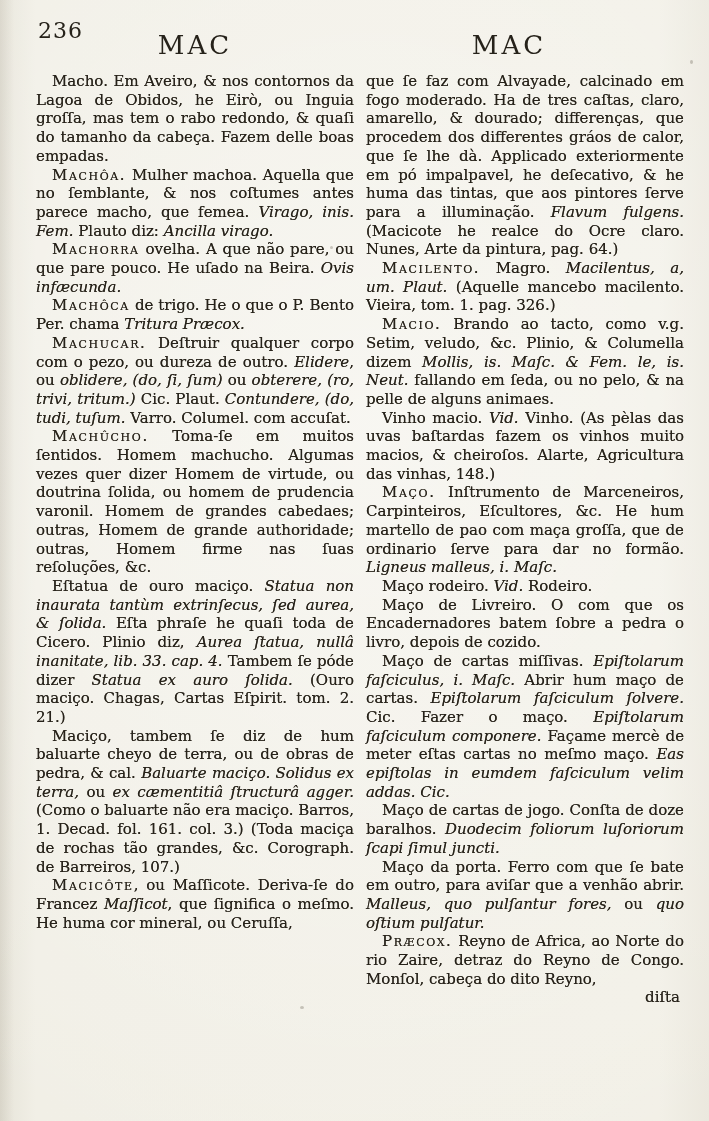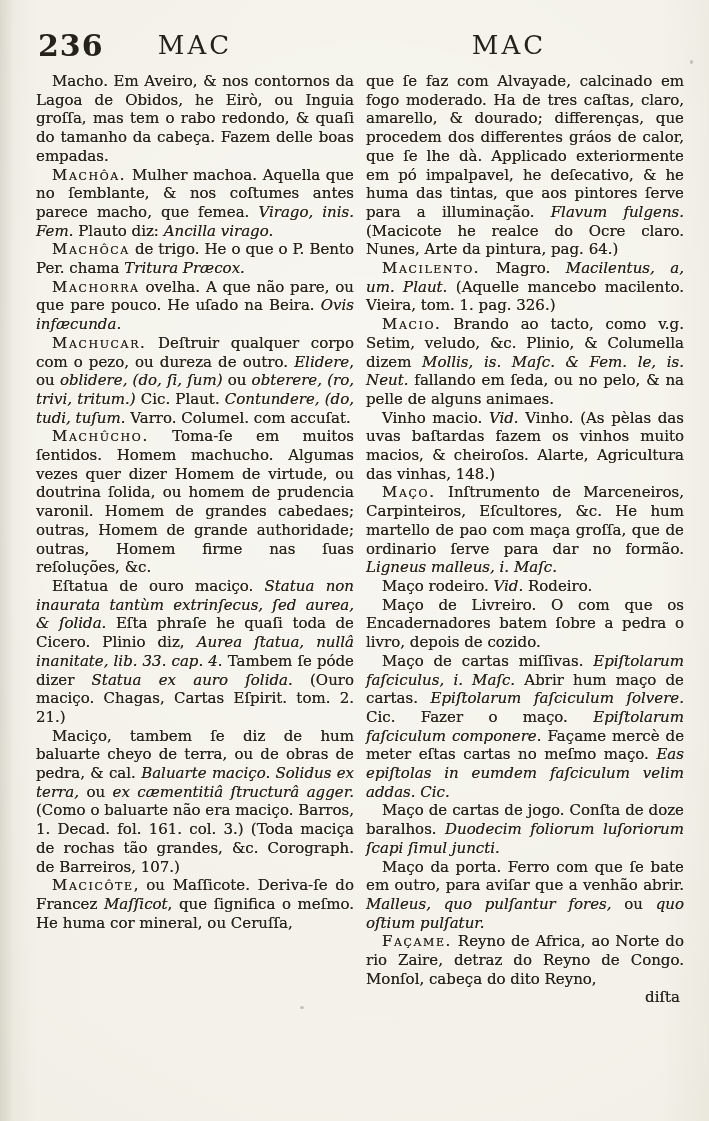--- a/index.html
+++ b/index.html
@@ -17,22 +17,22 @@
     background:
       radial-gradient(ellipse 130% 95% at 52% 38%, rgba(255,255,255,0.45), rgba(0,0,0,0) 75%),
       linear-gradient(90deg, #e7e4d9 0%, #f1efe6 5%, #f2f0e7 93%, #ebe8de 100%),
       #f0eee4;
   }
   .fold {
     position:absolute; left:0; top:0; width:14px; height:100%;
     background:linear-gradient(90deg, rgba(90,80,60,0.10), rgba(0,0,0,0));
   }
   .pagenum {
-    position:absolute; left:38px; top:28px;
-    font-size:30px; font-weight:700; letter-spacing:1px;
+    position:absolute; left:38px; top:18px;
+    font-size:22px; font-weight:400; letter-spacing:1px;
   }
   .runhead {
     position:absolute; top:30px;
     font-size:26px; font-weight:400; letter-spacing:3px;
     text-align:center;
   }
   .runhead.left  { left:36px;  width:318px; }
   .runhead.right { left:356px; width:306px; }
   .col {
     position:absolute; top:72px;
@@ -58,43 +58,43 @@
   <div class="fold"></div>
 
   <div class="pagenum">236</div>
   <div class="runhead left">MAC</div>
   <div class="runhead right">MAC</div>
 
   <div class="col left">
     <div>
         <p class="para"><span class="r-n">Macho. Em Aveiro, &amp; nos contornos da Lagoa de Obidos, he Eirò, ou Inguia groſſa, mas tem o rabo redondo, &amp; quaſi do tamanho da cabeça. Fazem delle boas empadas.</span></p>
         <p class="para"><span class="r-sc">Machôa.</span><span class="r-n"> Mulher machoa. Aquella que no ſemblante, &amp; nos coſtumes antes parece macho, que femea. </span><span class="r-i">Virago, inis. Fem.</span><span class="r-n"> Plauto diz: </span><span class="r-i">Ancilla virago.</span></p>
+        <p class="para"><span class="r-sc">Machorra</span><span class="r-n"> ovelha. A que não pare, ou que pare pouco. He uſado na Beira. </span><span class="r-i">Ovis infæcunda.</span></p>
         <p class="para"><span class="r-sc">Machôca</span><span class="r-n"> de trigo. He o que o P. Bento Per. chama </span><span class="r-i">Tritura Præcox.</span></p>
-        <p class="para"><span class="r-sc">Machorra</span><span class="r-n"> ovelha. A que não pare, ou que pare pouco. He uſado na Beira. </span><span class="r-i">Ovis infæcunda.</span></p>
         <p class="para"><span class="r-sc">Machucar.</span><span class="r-n"> Deſtruir qualquer corpo com o pezo, ou dureza de outro. </span><span class="r-i">Elidere</span><span class="r-n">, ou </span><span class="r-i">oblidere, (do, ſi, ſum)</span><span class="r-n"> ou </span><span class="r-i">obterere, (ro, trivi, tritum.)</span><span class="r-n"> Cic. Plaut. </span><span class="r-i">Contundere, (do, tudi, tuſum.</span><span class="r-n"> Varro. Columel. com accuſat.</span></p>
         <p class="para"><span class="r-sc">Machûcho.</span><span class="r-n"> Toma-ſe em muitos ſentidos. Homem machucho. Algumas vezes quer dizer Homem de virtude, ou doutrina ſolida, ou homem de prudencia varonil. Homem de grandes cabedaes; outras, Homem de grande authoridade; outras, Homem firme nas ſuas reſoluções, &amp;c.</span></p>
         <p class="para"><span class="r-n">Eſtatua de ouro maciço. </span><span class="r-i">Statua non inaurata tantùm extrinſecus, ſed aurea, &amp; ſolida.</span><span class="r-n"> Eſta phraſe he quaſi toda de Cicero. Plinio diz, </span><span class="r-i">Aurea ſtatua, nullâ inanitate, lib. 33. cap. 4.</span><span class="r-n"> Tambem ſe póde dizer </span><span class="r-i">Statua ex auro ſolida.</span><span class="r-n"> (Ouro maciço. Chagas, Cartas Eſpirit. tom. 2. 21.)</span></p>
         <p class="para"><span class="r-n">Maciço, tambem ſe diz de hum baluarte cheyo de terra, ou de obras de pedra, &amp; cal. </span><span class="r-i">Baluarte maciço. Solidus ex terra,</span><span class="r-n"> ou </span><span class="r-i">ex cæmentitiâ ſtructurâ agger.</span><span class="r-n"> (Como o baluarte não era maciço. Barros, 1. Decad. fol. 161. col. 3.) (Toda maciça de rochas tão grandes, &amp;c. Corograph. de Barreiros, 107.)</span></p>
         <p class="para"><span class="r-sc">Macicôte</span><span class="r-n">, ou Maſſicote. Deriva-ſe do Francez </span><span class="r-i">Maſſicot</span><span class="r-n">, que ſignifica o meſmo. He huma cor mineral, ou Ceruſſa,</span></p>
       </div>
   </div>
 
   <div class="col right">
     <div>
         <p class="para cont"><span class="r-n">que ſe faz com Alvayade, calcinado em fogo moderado. Ha de tres caſtas, claro, amarello, &amp; dourado; differenças, que procedem dos differentes gráos de calor, que ſe lhe dà. Applicado exteriormente em pó impalpavel, he deſecativo, &amp; he huma das tintas, que aos pintores ſerve para a illuminação. </span><span class="r-i">Flavum fulgens.</span><span class="r-n"> (Macicote he realce do Ocre claro. Nunes, Arte da pintura, pag. 64.)</span></p>
         <p class="para"><span class="r-sc">Macilento.</span><span class="r-n"> Magro. </span><span class="r-i">Macilentus, a, um. Plaut.</span><span class="r-n"> (Aquelle mancebo macilento. Vieira, tom. 1. pag. 326.)</span></p>
         <p class="para"><span class="r-sc">Macio.</span><span class="r-n"> Brando ao tacto, como v.g. Setim, veludo, &amp;c. Plinio, &amp; Columella dizem </span><span class="r-i">Mollis, is. Maſc. &amp; Fem. le, is. Neut.</span><span class="r-n"> fallando em ſeda, ou no pelo, &amp; na pelle de alguns animaes.</span></p>
         <p class="para"><span class="r-n">Vinho macio. </span><span class="r-i">Vid.</span><span class="r-n"> Vinho. (As pèlas das uvas baſtardas fazem os vinhos muito macios, &amp; cheiroſos. Alarte, Agricultura das vinhas, 148.)</span></p>
         <p class="para"><span class="r-sc">Maço.</span><span class="r-n"> Inſtrumento de Marceneiros, Carpinteiros, Eſcultores, &amp;c. He hum martello de pao com maça groſſa, que de ordinario ſerve para dar no formão. </span><span class="r-i">Ligneus malleus, i. Maſc.</span></p>
         <p class="para"><span class="r-n">Maço rodeiro. </span><span class="r-i">Vid.</span><span class="r-n"> Rodeiro.</span></p>
         <p class="para"><span class="r-n">Maço de Livreiro. O com que os Encadernadores batem ſobre a pedra o livro, depois de cozido.</span></p>
         <p class="para"><span class="r-n">Maço de cartas miſſivas. </span><span class="r-i">Epiſtolarum faſciculus, i. Maſc.</span><span class="r-n"> Abrir hum maço de cartas. </span><span class="r-i">Epiſtolarum faſciculum ſolvere.</span><span class="r-n"> Cic. Fazer o maço. </span><span class="r-i">Epiſtolarum faſciculum componere.</span><span class="r-n"> Façame mercè de meter eſtas cartas no meſmo maço. </span><span class="r-i">Eas epiſtolas in eumdem faſciculum velim addas. Cic.</span></p>
         <p class="para"><span class="r-n">Maço de cartas de jogo. Conſta de doze baralhos. </span><span class="r-i">Duodecim foliorum luſoriorum ſcapi ſimul juncti.</span></p>
         <p class="para"><span class="r-n">Maço da porta. Ferro com que ſe bate em outro, para aviſar que a venhão abrir. </span><span class="r-i">Malleus, quo pulſantur fores,</span><span class="r-n"> ou </span><span class="r-i">quo oſtium pulſatur.</span></p>
-        <p class="para"><span class="r-sc">Façame.</span><span class="r-n"> Reyno de Africa, ao Norte do rio Zaire, detraz do Reyno de Congo. Monſol, cabeça do dito Reyno,</span></p>
+        <p class="para"><span class="r-sc">Præcox.</span><span class="r-n"> Reyno de Africa, ao Norte do rio Zaire, detraz do Reyno de Congo. Monſol, cabeça do dito Reyno,</span></p>
       </div>
     <div class="catchword">diſta</div>
   </div>
 
   <div class="speck" style="left:330px; top:246px; width:3px; height:3px;"></div>
   <div class="speck" style="left:690px; top:60px;  width:3px; height:4px;"></div>
   <div class="speck" style="left:300px; top:1006px; width:4px; height:3px;"></div>
 </div>
 
 </body></html>

